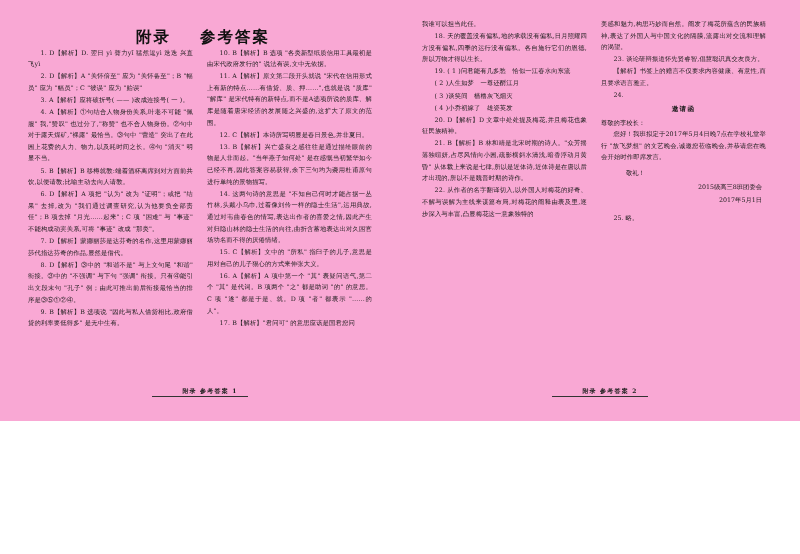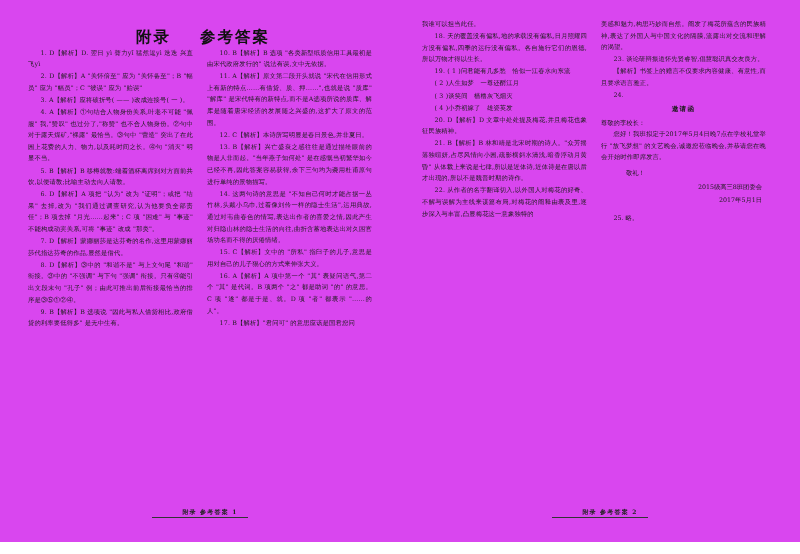--- a/index.html
+++ b/index.html
@@ -18,23 +18,23 @@
   .spread {
     width: 800px;
     height: 554px;
     display: flex;
     flex-direction: row;
     position: relative;
     background: #fff;
   }
   .page {
     position: relative;
-    height: 542px;
+    height: 421px;
     box-sizing: border-box;
-    background: #d946ef;
+    background: #f9a8d4;
   }
   .page-left  { width: 400px; padding: 18px 22px 0 28px; }
   .page-right { width: 400px; padding: 18px 28px 16px 22px; }
 
   
   .doc-title {
     text-align: center;
     font-family: "DejaVu Serif", "Liberation Serif", serif;
     font-weight: bold;
     font-size: 15.5px;

